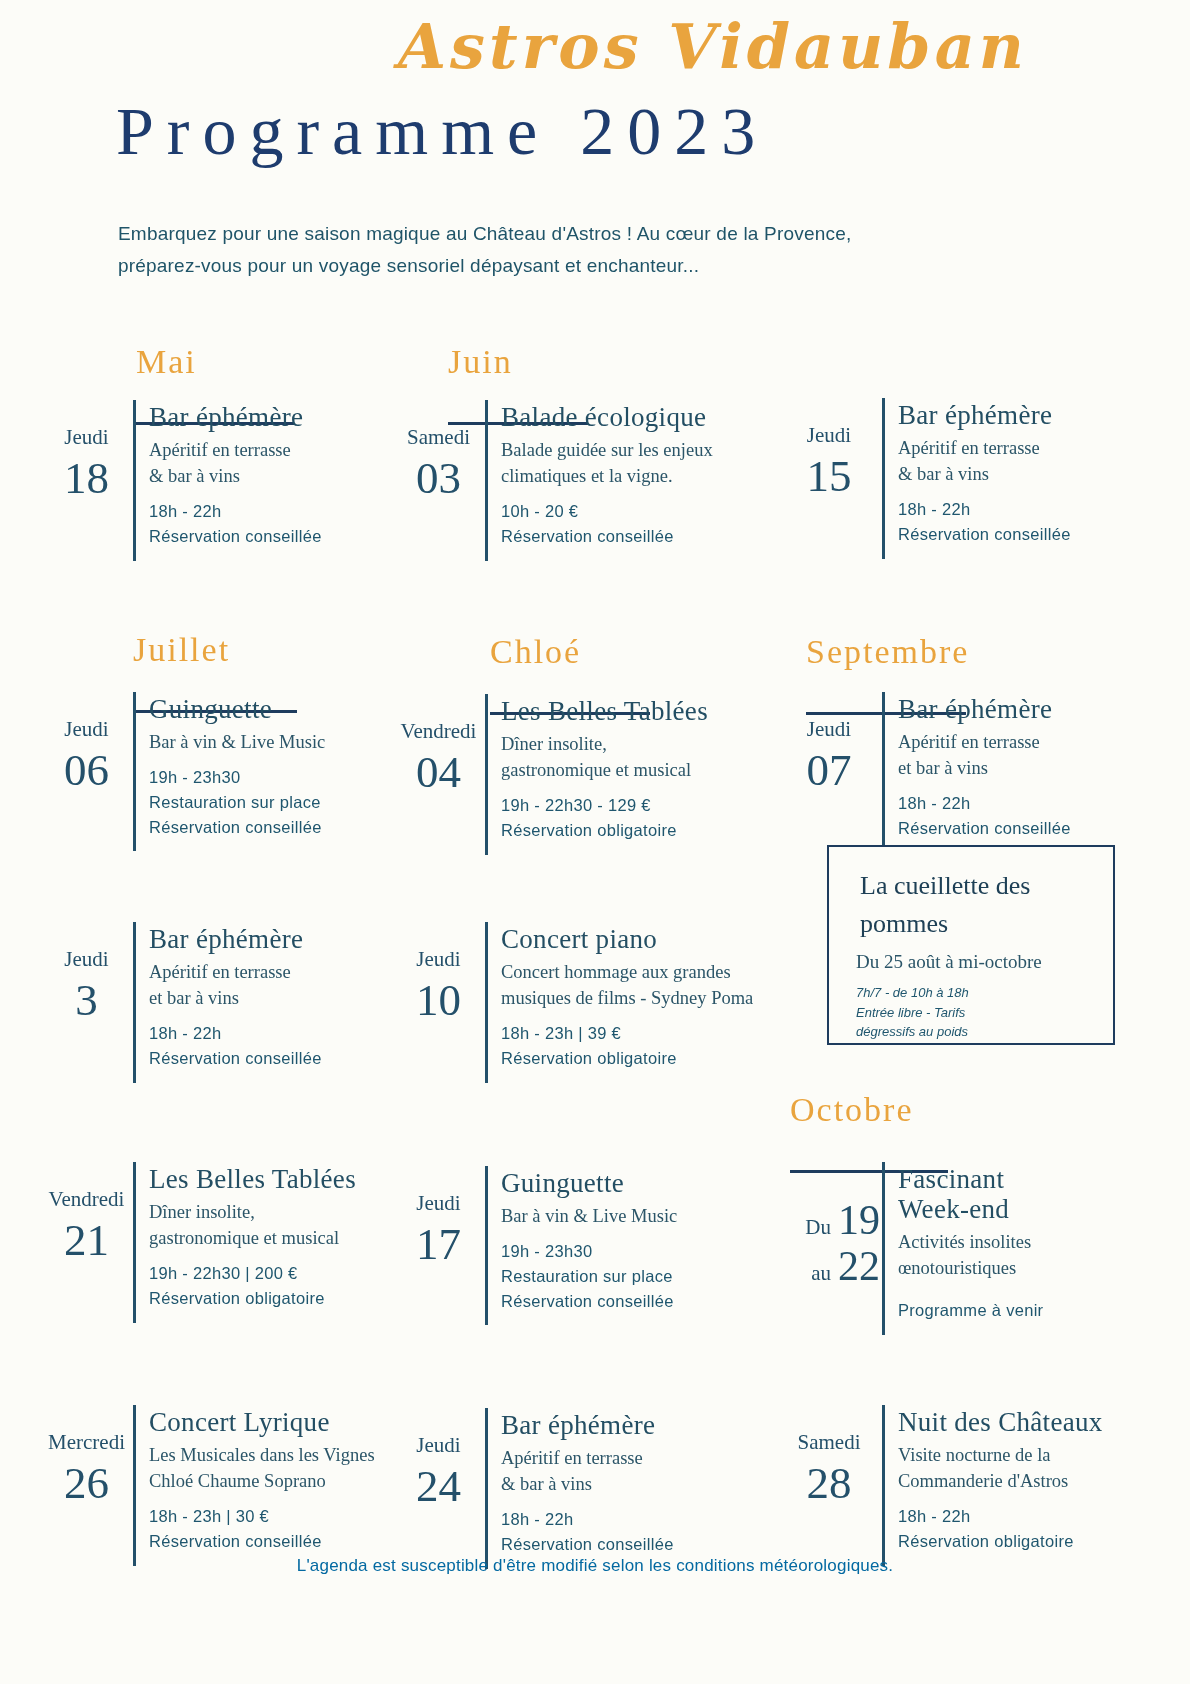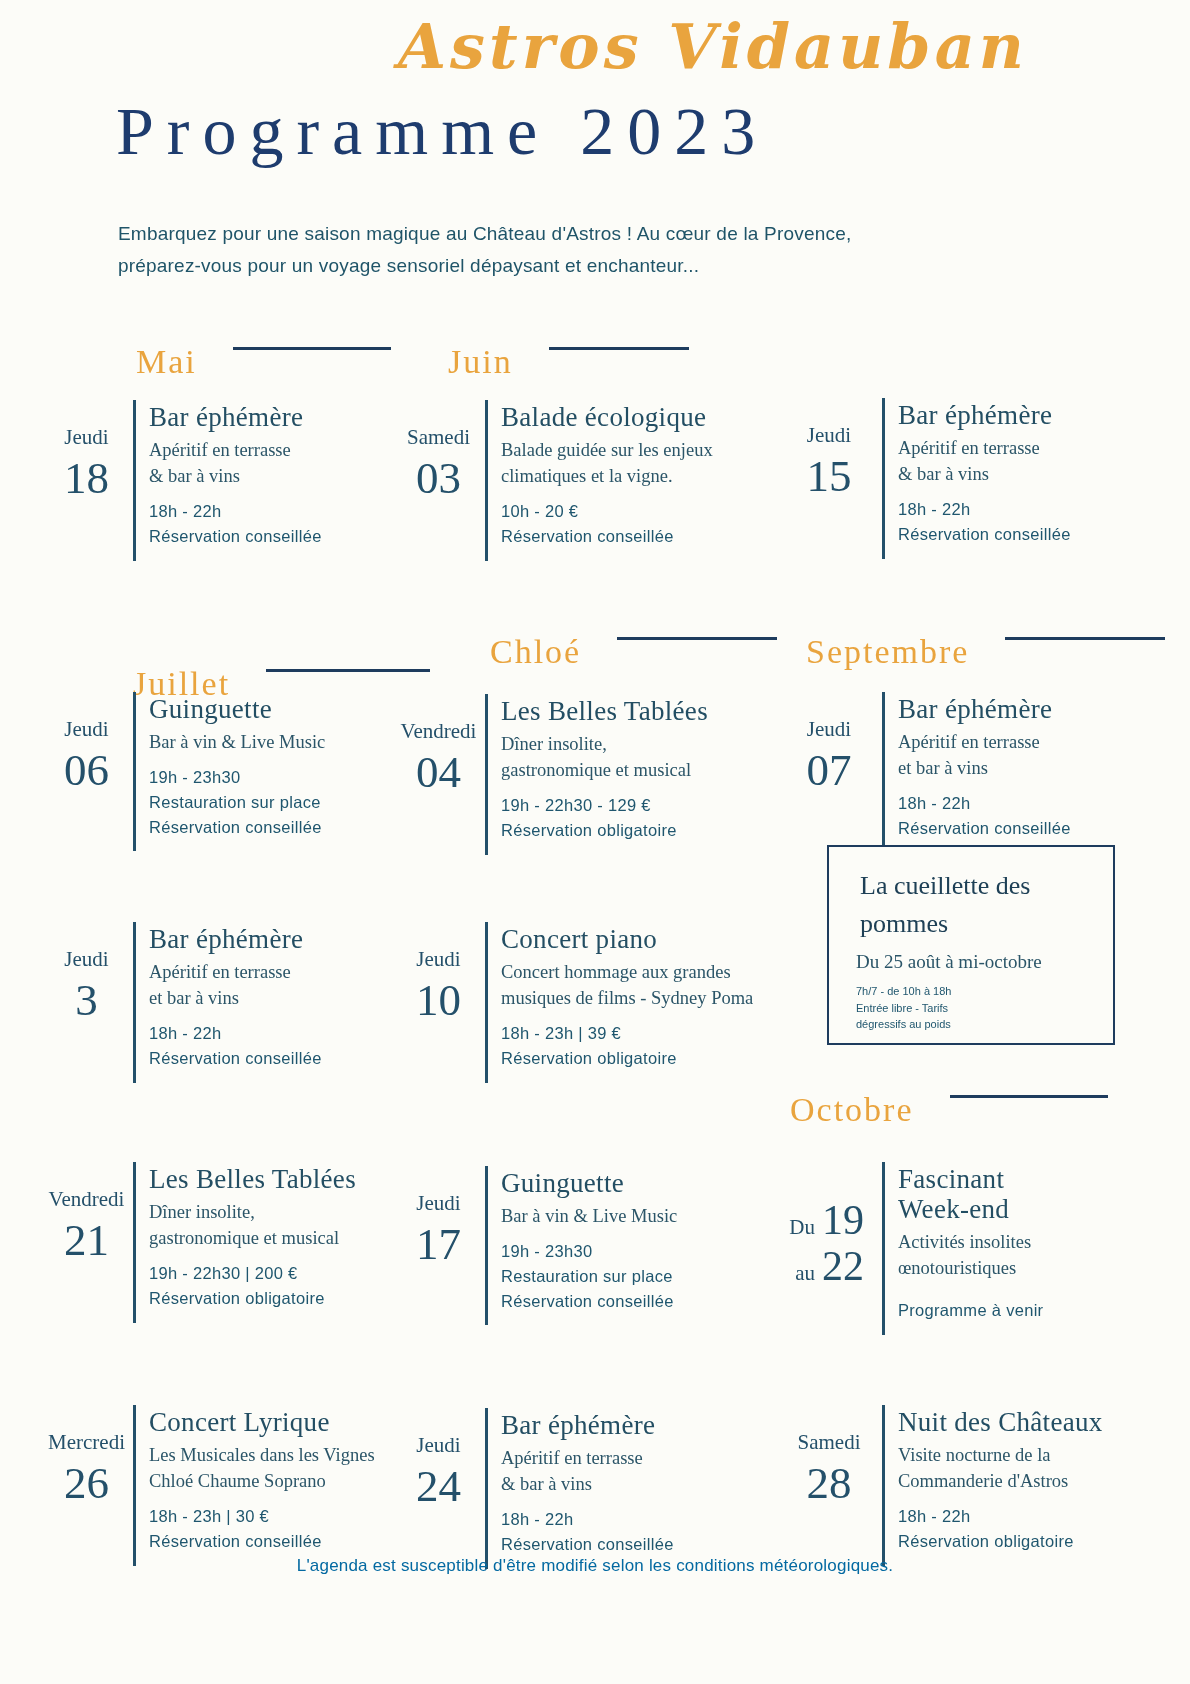--- a/index.html
+++ b/index.html
@@ -17,21 +17,21 @@
   .title{
     position:absolute;left:116px;top:92px;margin:0;
     font-family:"Liberation Serif",serif;font-weight:normal;
     font-size:68px;letter-spacing:13px;color:#1E3C6E;white-space:nowrap;
   }
   .intro{
     position:absolute;left:118px;top:218px;width:930px;margin:0;
     font-family:"Liberation Sans",sans-serif;font-size:19px;line-height:1.7;
     letter-spacing:0.2px;color:#1F5468;white-space:pre-line;
   }
-  .month{position:absolute;display:flex;flex-direction:row;gap:36px;}
+  .month{position:absolute;display:flex;flex-direction:column;gap:36px;}
   .month-label{
     font-family:"Liberation Serif",serif;font-size:34px;line-height:1.15;
     letter-spacing:2px;color:#E9A43E;white-space:nowrap;
   }
   .month-rule{display:block;height:3px;background:#1E3C5E;margin-top:5px;}
   .event{position:absolute;display:flex;align-items:flex-start;}
   .day{
     display:flex;flex-direction:column;align-items:center;
     padding-top:25px;color:#24506A;flex:none;
   }
@@ -63,21 +63,21 @@
     border:2px solid #1E3C5E;box-sizing:border-box;background:#fcfcf8;
     padding:16px 10px 0 27px;
   }
   .hbox-title{
     margin:4px;font-weight:normal;font-size:26px;line-height:1.45;
     color:#1E4056;white-space:pre-line;
   }
   .hbox-sub{margin:9px 0 0 0;font-size:19px;color:#2B5568;}
   .hbox-det{
     margin:10px 0 0 0;font-family:"Liberation Sans",sans-serif;
-    font-size:11px;line-height:1.5;color:#1F566E;white-space:pre-line;
+    font-size:13px;line-height:1.5;color:#1F566E;white-space:pre-line;font-style:italic;
   }
   .footer{
     position:absolute;left:0;top:1556px;width:100%;margin:0;text-align:center;
     font-family:"Liberation Sans",sans-serif;font-size:17px;
     letter-spacing:0.2px;color:#0369a1;
   }
 </style>
 </head>
 <body>
 
@@ -89,21 +89,21 @@
 préparez-vous pour un voyage sensoriel dépaysant et enchanteur...</p>
 
   <div class="month" style="left:136px;top:342px">
     <span class="month-label">Mai</span>
     <span class="month-rule" style="width:158px"></span>
   </div>
   <div class="month" style="left:448px;top:342px">
     <span class="month-label">Juin</span>
     <span class="month-rule" style="width:140px"></span>
   </div>
-  <div class="month" style="left:133px;top:664px">
+  <div class="month" style="left:133px;top:630px">
     <span class="month-label">Juillet</span>
     <span class="month-rule" style="width:164px"></span>
   </div>
   <div class="month" style="left:490px;top:632px">
     <span class="month-label">Chloé</span>
     <span class="month-rule" style="width:160px"></span>
   </div>
   <div class="month" style="left:806px;top:632px">
     <span class="month-label">Septembre</span>
     <span class="month-rule" style="width:160px"></span>
@@ -249,21 +249,21 @@
     </div>
     <div class="body" style="width:260px">
       <h3>Guinguette</h3>
       <p class="desc">Bar à vin &amp; Live Music</p>
       <p class="det">19h - 23h30
 Restauration sur place
 Réservation conseillée</p>
     </div>
   </div>
   <div class="event" style="left:764px;top:1162px">
-    <div class="day range-day" style="width:118px;padding-right:18px;box-sizing:border-box">
+    <div class="day range-day" style="width:118px;padding-right:2px;box-sizing:border-box">
       <span class="range-line">
         <span class="rw">Du</span>
         <span class="rn">19</span>
       </span>
       <span class="range-line">
         <span class="rw">au</span>
         <span class="rn">22</span>
       </span>
     </div>
     <div class="body" style="width:250px">

